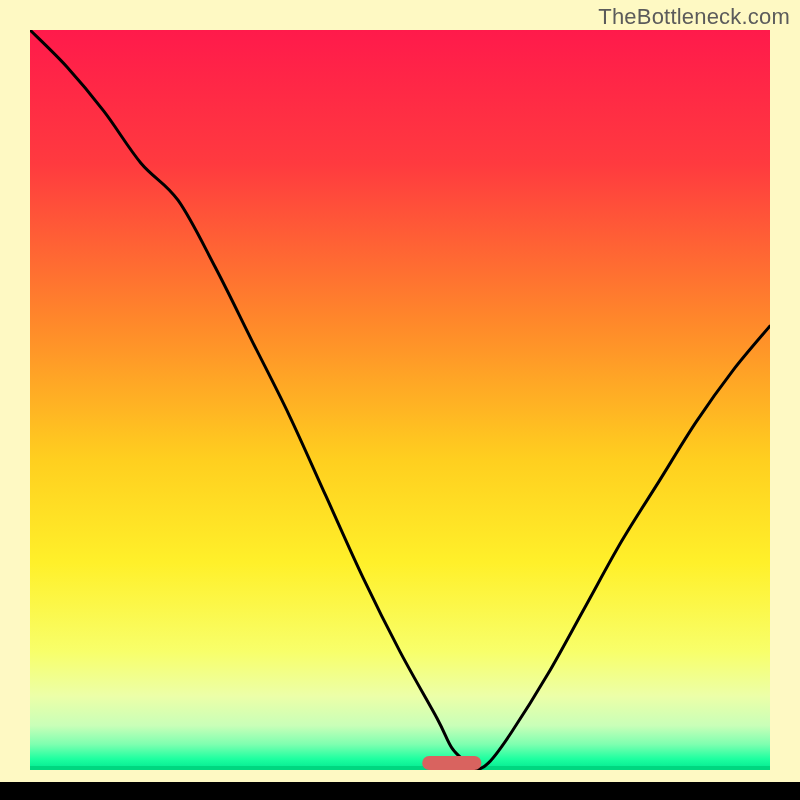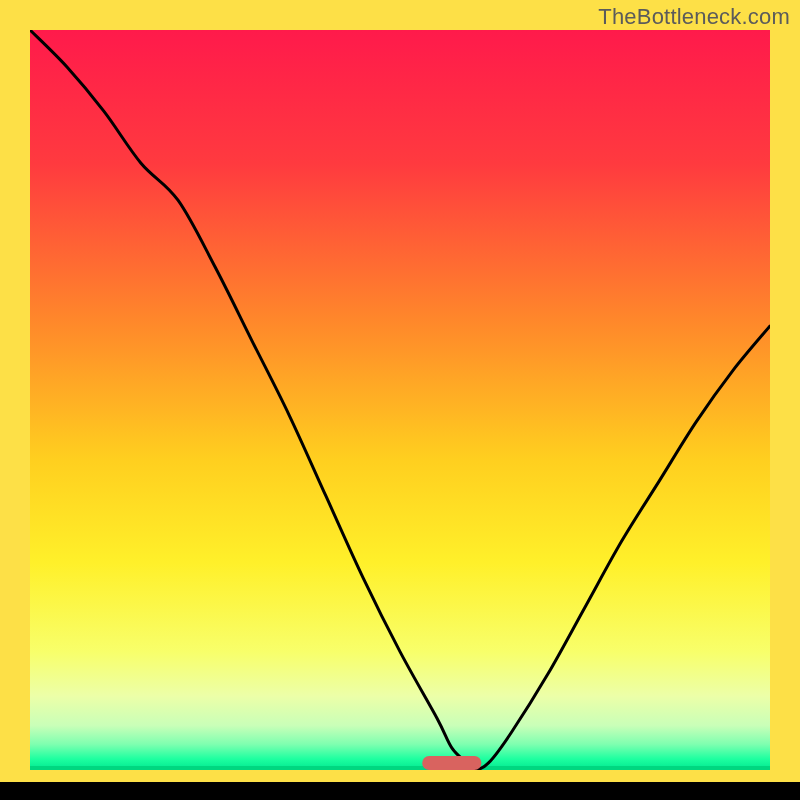--- a/index.html
+++ b/index.html
@@ -9,21 +9,21 @@
     height: 800px;
     background: #000;
     overflow: hidden;
     font-family: Arial, Helvetica, sans-serif;
   }
   .frame {
     position: absolute;
     top: 0; left: 0;
     width: 800px;
     height: 782px;
-    background: #fde047;
+    background: #fef9c3;
   }
   .plot-area {
     position: absolute;
     top: 30px;
     left: 30px;
     width: 740px;
     height: 740px;
     overflow: hidden;
   }
   .watermark {

